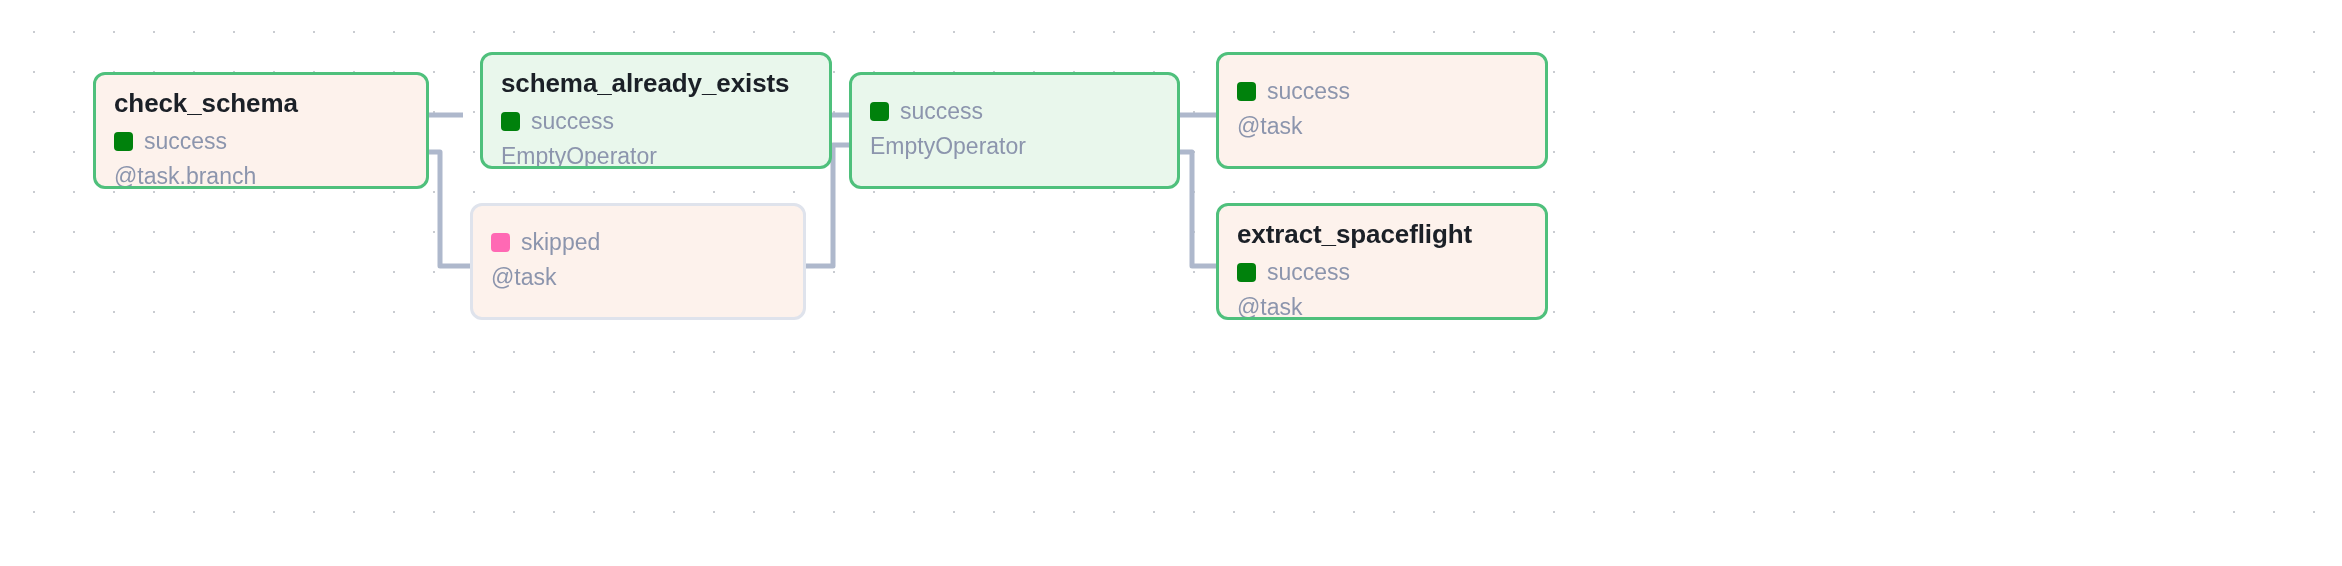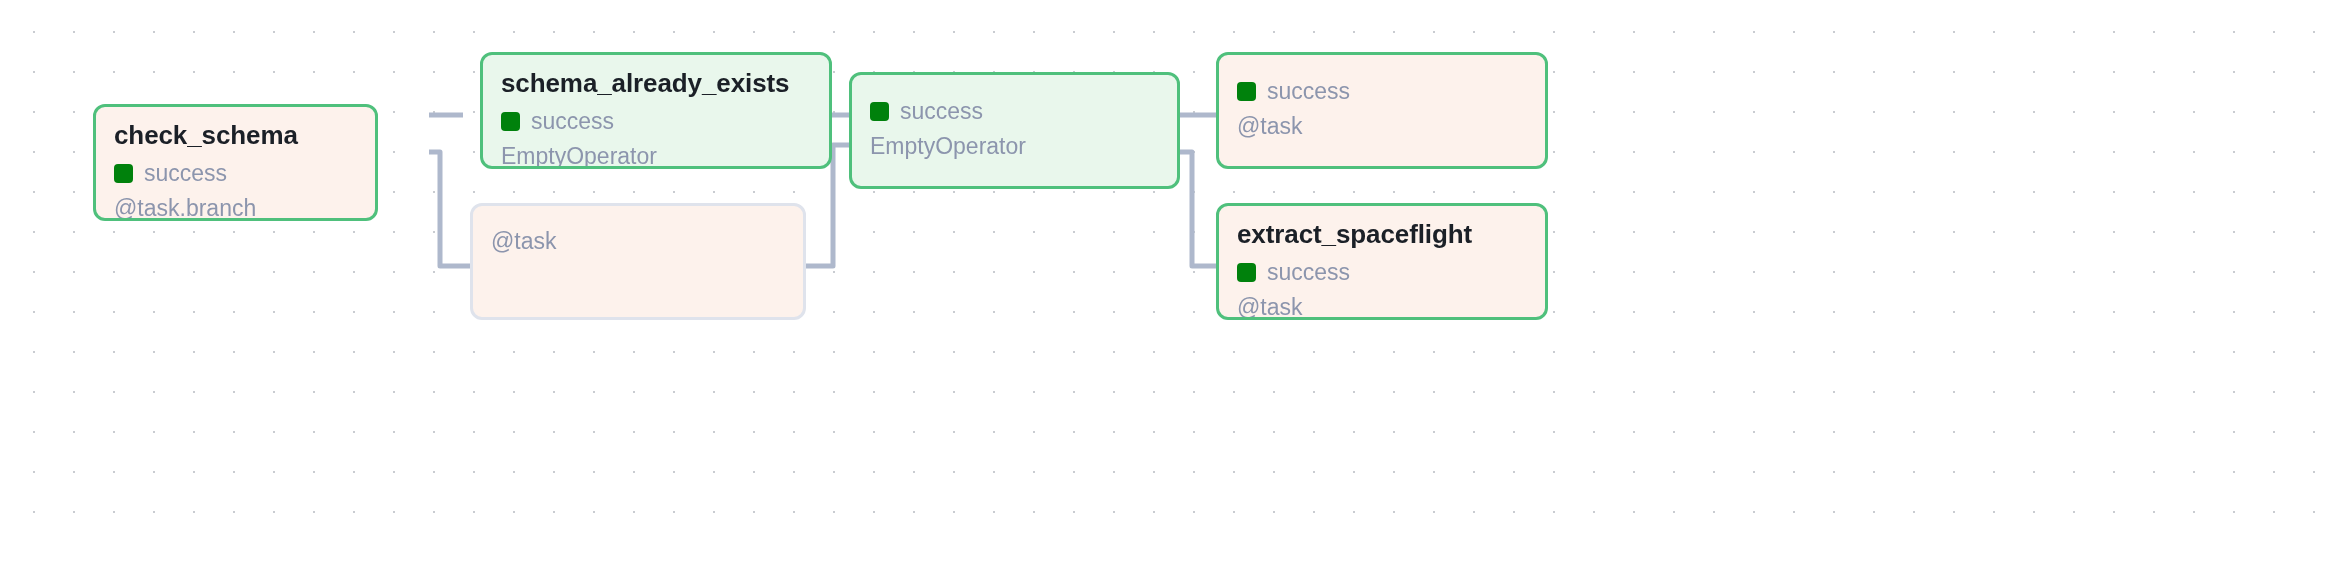--- a/index.html
+++ b/index.html
@@ -94,39 +94,43 @@
 
   <svg id="edges" viewBox="0 0 2342 566" preserveAspectRatio="none">
     <path class="edge-path" d="M429,115 L463,115"></path>
     <path class="edge-path" d="M429,152 L440,152 L440,266 L470,266"></path>
     <path class="edge-path" d="M815,115 L849,115"></path>
     <path class="edge-path" d="M806,266 L833,266 L833,145 L849,145"></path>
     <path class="edge-path" d="M1180,115 L1216,115"></path>
     <path class="edge-path" d="M1180,152 L1192,152 L1192,266 L1216,266"></path>
   </svg>
 
-  <div class="node ok" style="left:93px;top:72px;width:285px;height:117px;margin-top:32px;">
+  <div class="node ok" style="left:93px;top:72px;width:336px;height:117px;">
     <div class="node-title">check_schema</div>
     <div class="node-state">
       <span class="swatch" style="background:#00810c;"></span>
       <span class="state-label">success</span>
     </div>
     <div class="node-op">@task.branch</div>
   </div>
 
   <div class="node okgreen" style="left:480px;top:52px;width:352px;height:117px;">
     <div class="node-title">schema_already_exists</div>
     <div class="node-state">
       <span class="swatch" style="background:#00810c;"></span>
       <span class="state-label">success</span>
     </div>
     <div class="node-op">EmptyOperator</div>
   </div>
 
   <div class="node skip" style="left:470px;top:203px;width:336px;height:117px;">
+    <div class="node-state">
+      <span class="swatch" style="background:#ff69b4;"></span>
+      <span class="state-label">skipped</span>
+    </div>
     <div class="node-op">@task</div>
   </div>
 
   <div class="node okgreen" style="left:849px;top:72px;width:331px;height:117px;">
     <div class="node-state">
       <span class="swatch" style="background:#00810c;"></span>
       <span class="state-label">success</span>
     </div>
     <div class="node-op">EmptyOperator</div>
   </div>

